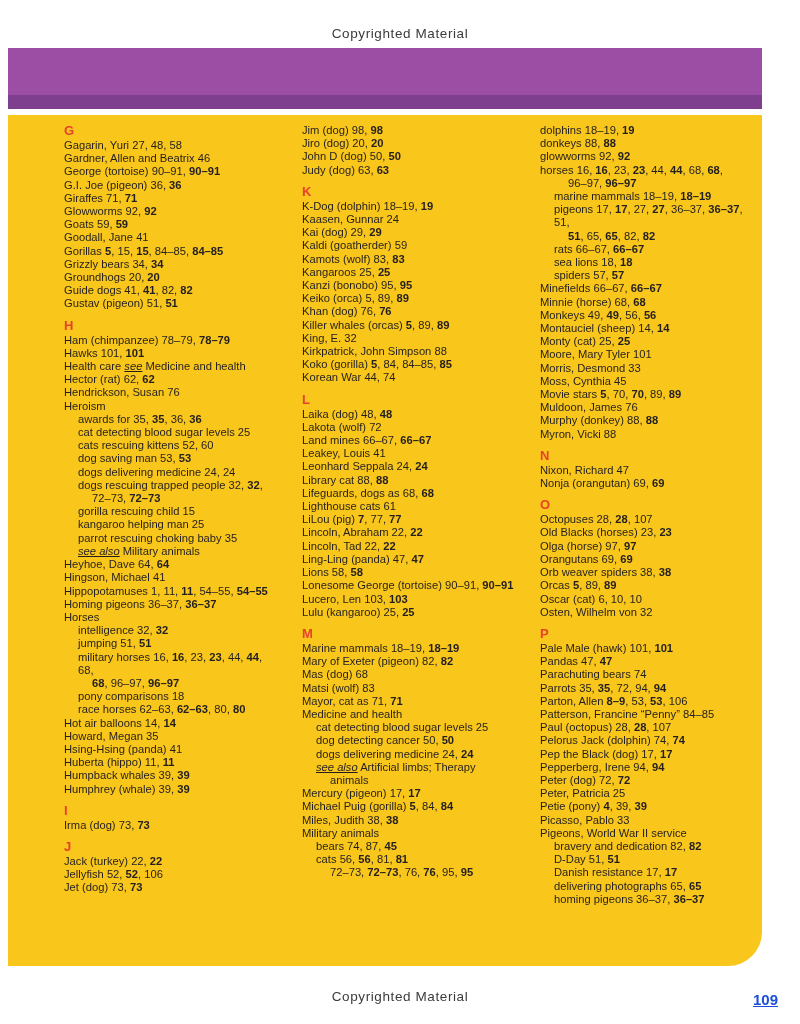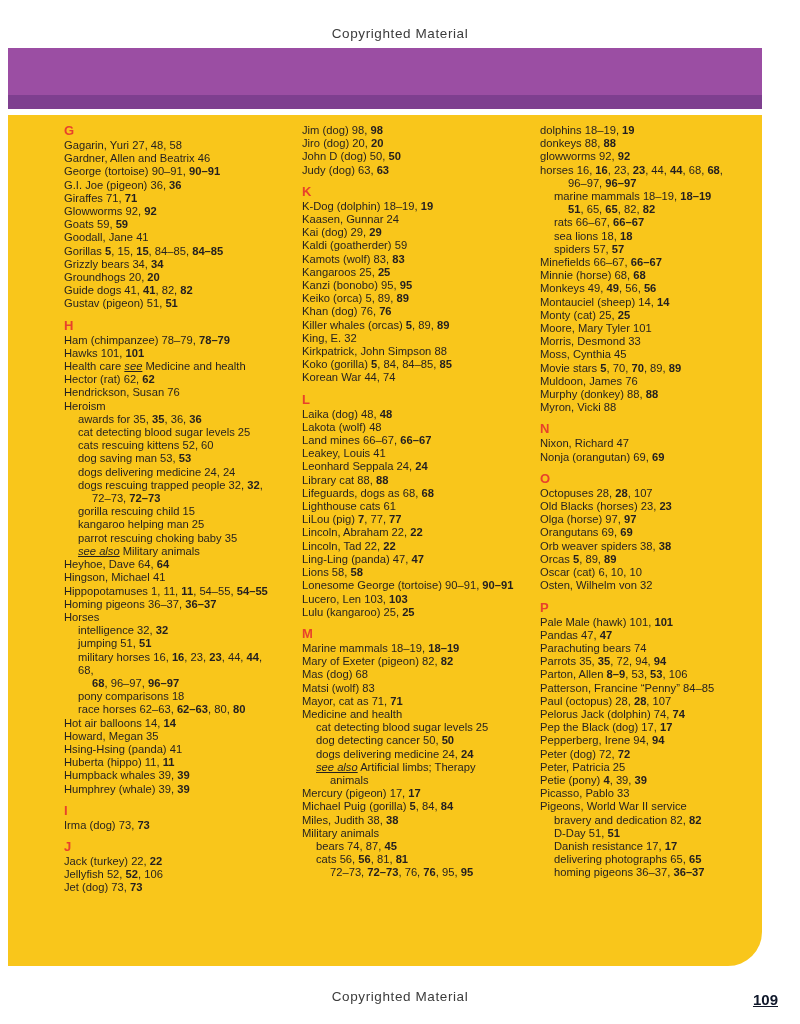--- a/index.html
+++ b/index.html
@@ -37,21 +37,21 @@
     font-size: 13.5px;
     color: #3b3b3b;
     letter-spacing: 0.6px;
   }
   .page-number {
     position: absolute;
     right: 22px;
     bottom: 16px;
     font-size: 15px;
     font-weight: bold;
-    color: #0f172a;
+    color: #1d4ed8;
     text-decoration: underline;
   }
   
   .sheet {
     position: absolute;
     left: 8px;
     top: 48px;
     width: 754px;
     height: 918px;
     background: #f9c61b;
@@ -209,21 +209,21 @@
           <div class="entry">Kanzi (bonobo) 95, <b>95</b></div>
           <div class="entry">Keiko (orca) 5, 89, <b>89</b></div>
           <div class="entry">Khan (dog) 76, <b>76</b></div>
           <div class="entry">Killer whales (orcas) <b>5</b>, 89, <b>89</b></div>
           <div class="entry">King, E. 32</div>
           <div class="entry">Kirkpatrick, John Simpson 88</div>
           <div class="entry">Koko (gorilla) <b>5</b>, 84, 84–85, <b>85</b></div>
           <div class="entry">Korean War 44, 74</div>
           <div class="letter">L</div>
           <div class="entry">Laika (dog) 48, <b>48</b></div>
-          <div class="entry">Lakota (wolf) 48</div>
+          <div class="entry">Lakota (wolf) 72</div>
           <div class="entry">Land mines 66–67, <b>66–67</b></div>
           <div class="entry">Leakey, Louis 41</div>
           <div class="entry">Leonhard Seppala 24, <b>24</b></div>
           <div class="entry">Library cat 88, <b>88</b></div>
           <div class="entry">Lifeguards, dogs as 68, <b>68</b></div>
           <div class="entry">Lighthouse cats 61</div>
           <div class="entry">LiLou (pig) <b>7</b>, 77, <b>77</b></div>
           <div class="entry">Lincoln, Abraham 22, <b>22</b></div>
           <div class="entry">Lincoln, Tad 22, <b>22</b></div>
           <div class="entry">Ling-Ling (panda) 47, <b>47</b></div>
@@ -251,20 +251,21 @@
           <div class="entry sub">cats 56, <b>56</b>, 81, <b>81</b></div>
           <div class="entry sub2">72–73, <b>72–73</b>, 76, <b>76</b>, 95, <b>95</b></div>
         </div>
         <div class="col">
           <div class="entry">dolphins 18–19, <b>19</b></div>
           <div class="entry">donkeys 88, <b>88</b></div>
           <div class="entry">glowworms 92, <b>92</b></div>
           <div class="entry">horses 16, <b>16</b>, 23, <b>23</b>, 44, <b>44</b>, 68, <b>68</b>,</div>
           <div class="entry sub2">96–97, <b>96–97</b></div>
           <div class="entry cont">marine mammals 18–19, <b>18–19</b></div>
+          <div class="entry cont">pigeons 17, <b>17</b>, 27, <b>27</b>, 36–37, <b>36–37</b>, 51,</div>
           <div class="entry sub2"><b>51</b>, 65, <b>65</b>, 82, <b>82</b></div>
           <div class="entry cont">rats 66–67, <b>66–67</b></div>
           <div class="entry cont">sea lions 18, <b>18</b></div>
           <div class="entry cont">spiders 57, <b>57</b></div>
           <div class="entry">Minefields 66–67, <b>66–67</b></div>
           <div class="entry">Minnie (horse) 68, <b>68</b></div>
           <div class="entry">Monkeys 49, <b>49</b>, 56, <b>56</b></div>
           <div class="entry">Montauciel (sheep) 14, <b>14</b></div>
           <div class="entry">Monty (cat) 25, <b>25</b></div>
           <div class="entry">Moore, Mary Tyler 101</div>

